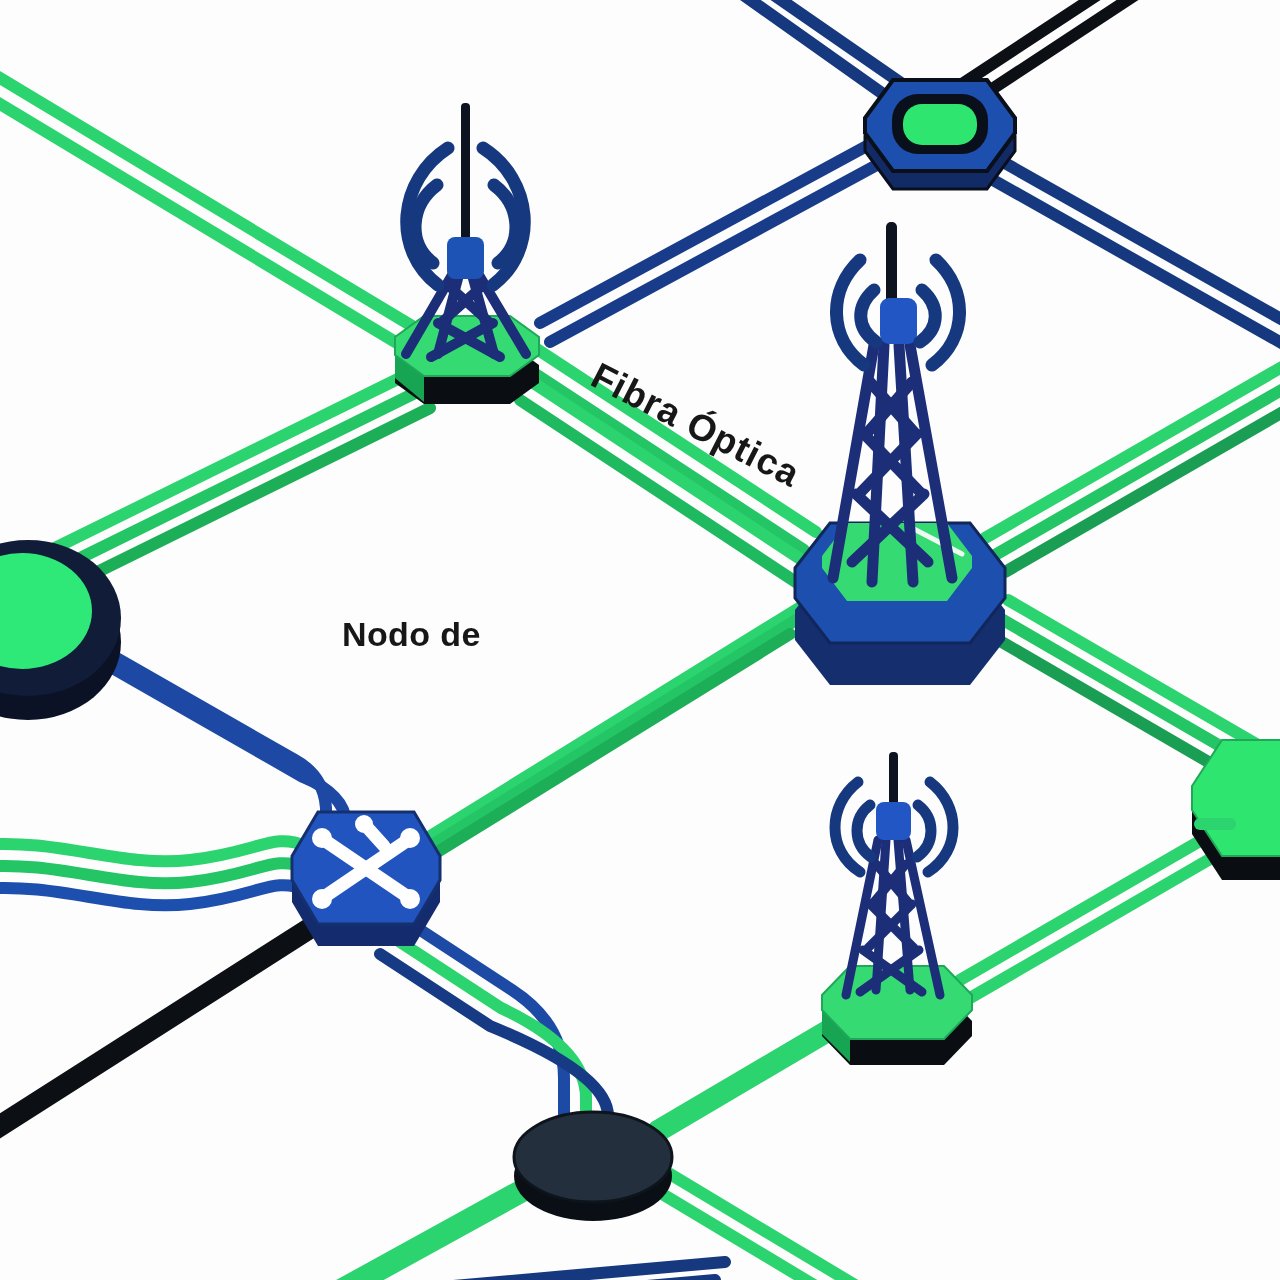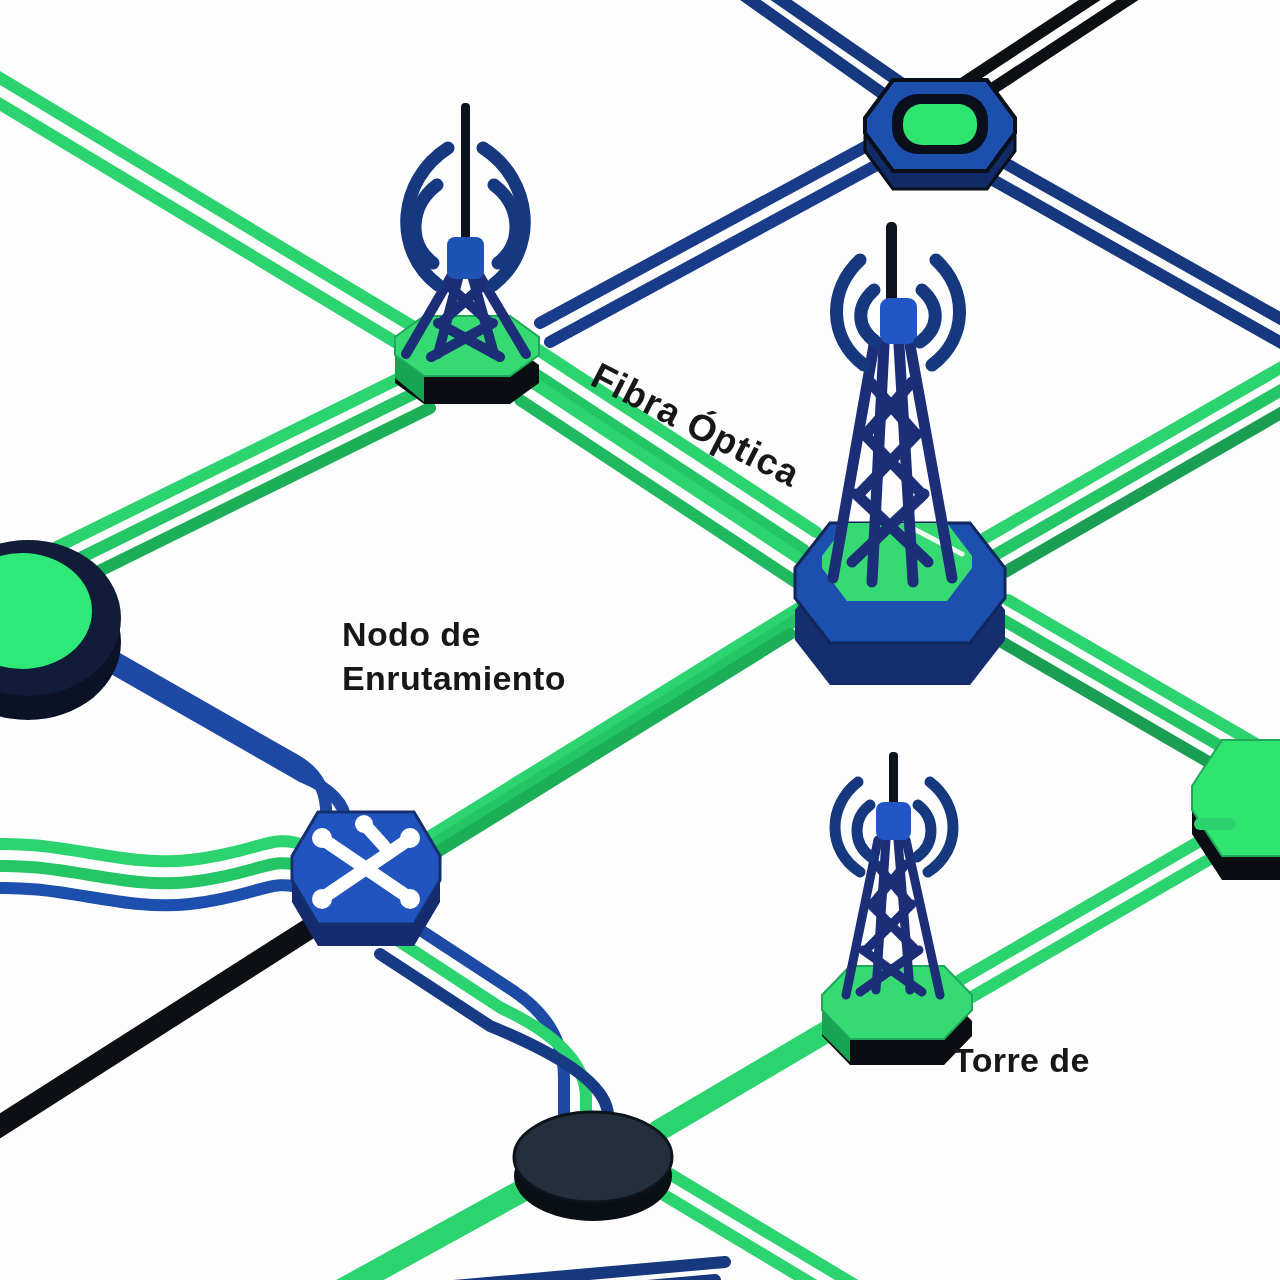--- a/index.html
+++ b/index.html
@@ -257,20 +257,18 @@
   </g>
 
 </svg>
 
   <div class="label label-rot" style="left:604px;top:354px;">
     <span>Fibra Óptica</span>
   </div>
 
   <div class="label" style="left:342px;top:612px;">
     <span>Nodo de</span>
-    <span>Enrutamiento</span>
   </div>
 
   <div class="label" style="left:953px;top:1038px;">
-    <span>Torre de</span>
   </div>
 
 </div>
 
 </body></html>

